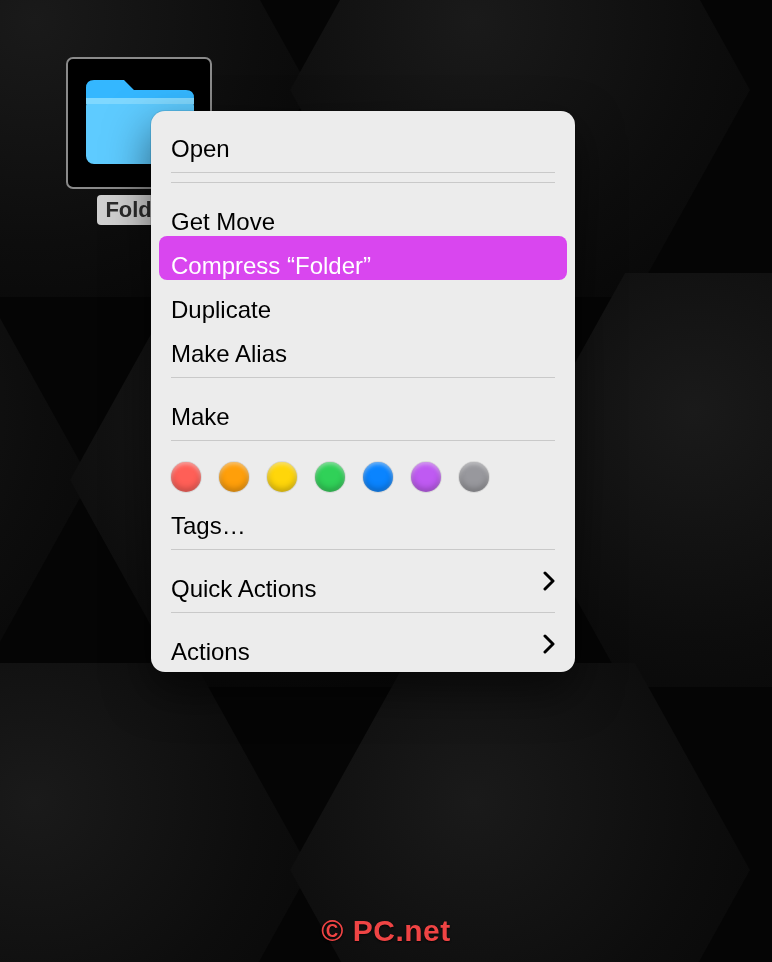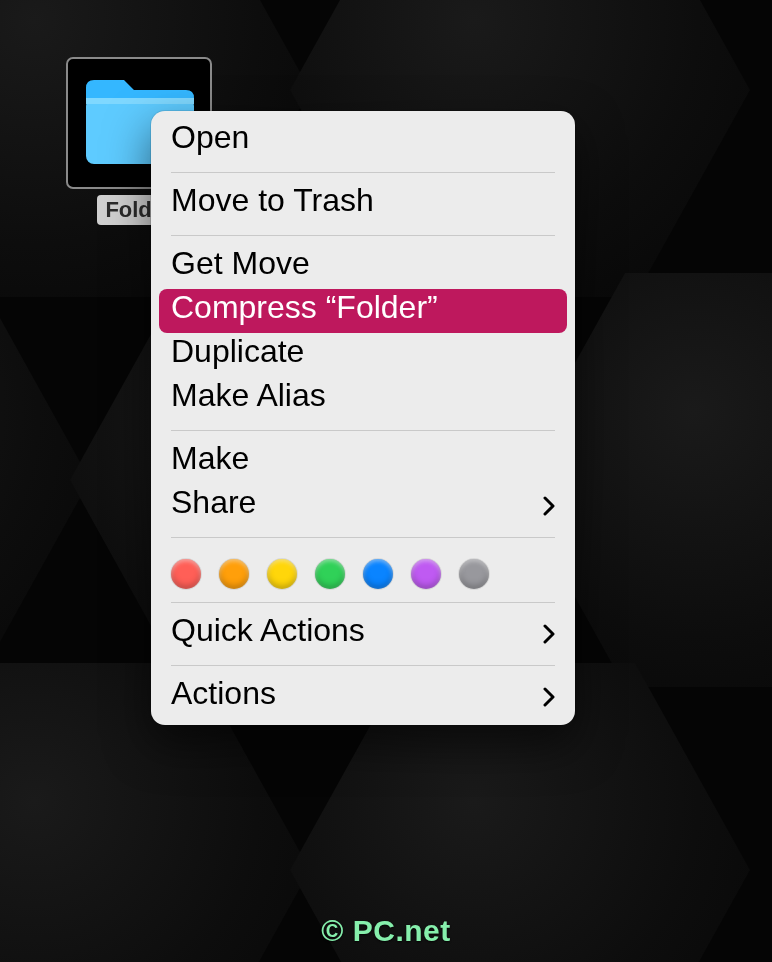--- a/index.html
+++ b/index.html
@@ -74,28 +74,28 @@
       background: #ececec;
       border-radius: 14px;
       overflow: hidden;
       box-shadow: 0 18px 45px rgba(0,0,0,.55), 0 0 0 1px rgba(0,0,0,.08);
       padding: 8px 0 6px;
     }
     .menu-item {
       position: relative;
       height: 44px;
       display: flex;
-      align-items: flex-start;
+      align-items: flex-end;
       padding: 0 20px;
-      font-size: 32px;
+      font-size: 24px;
       color: #000;
       cursor: default;
     }
     .menu-item.highlight {
-      background: #be185d;
+      background: #d946ef;
       color: #fff;
       margin: 0 8px;
       border-radius: 8px;
       padding: 0 12px;
     }
     .menu-item .chev {
       position: absolute;
       right: 20px;
       top: 50%;
       transform: translateY(-50%);
@@ -118,21 +118,21 @@
       width: 30px; height: 30px;
       border-radius: 50%;
       box-shadow: inset 0 -3px 6px rgba(0,0,0,.25), inset 0 2px 4px rgba(255,255,255,.5), 0 0 0 1px rgba(0,0,0,.08);
     }
 
     .watermark {
       position: absolute;
       left: 50%;
       bottom: 14px;
       transform: translateX(-50%);
-      color: #86efac;
+      color: #ef4444;
       font-size: 30px;
       font-weight: 600;
       text-shadow: 0 1px 2px rgba(0,0,0,.8);
       letter-spacing: .5px;
       text-align: right;
     }
   </style>
 </head>
 <body>
 
@@ -159,64 +159,56 @@
   <span class="folder-label">Folder</span>
 </div>
 
 <div class="context-menu">
   <div class="menu-item">
     <span>Open</span>
   </div>
 
   <div class="sep"></div>
 
-  <div class="menu-item">
-    <span>Move to Trash</span>
-  </div>
 
   <div class="sep"></div>
 
   <div class="menu-item">
     <span>Get Move</span>
   </div>
   <div class="menu-item highlight">
     <span>Compress “Folder”</span>
   </div>
   <div class="menu-item">
     <span>Duplicate</span>
   </div>
   <div class="menu-item">
     <span>Make Alias</span>
   </div>
 
   <div class="sep"></div>
 
   <div class="menu-item">
     <span>Make</span>
-  </div>
-  <div class="menu-item">
-    <span>Share</span>
-    <span class="chev">
-      <svg width="12" height="20" viewBox="0 0 12 20">
-          <path d="M2 2 L10 10 L2 18" fill="none" stroke="#000" stroke-width="3" stroke-linecap="round" stroke-linejoin="round"></path>
-        </svg>
-    </span>
   </div>
 
   <div class="sep"></div>
 
   <div class="tag-row">
     <span class="tag-dot" style="background:#ff5f57;"></span>
     <span class="tag-dot" style="background:#ff9f0a;"></span>
     <span class="tag-dot" style="background:#ffd60a;"></span>
     <span class="tag-dot" style="background:#30d158;"></span>
     <span class="tag-dot" style="background:#0a84ff;"></span>
     <span class="tag-dot" style="background:#bf5af2;"></span>
     <span class="tag-dot" style="background:#98989d;"></span>
   </div>
+  <div class="menu-item">
+    <span>Tags…</span>
+  </div>
 
   <div class="sep"></div>
 
   <div class="menu-item">
     <span>Quick Actions</span>
     <span class="chev">
       <svg width="12" height="20" viewBox="0 0 12 20">
           <path d="M2 2 L10 10 L2 18" fill="none" stroke="#000" stroke-width="3" stroke-linecap="round" stroke-linejoin="round"></path>
         </svg>
     </span>

